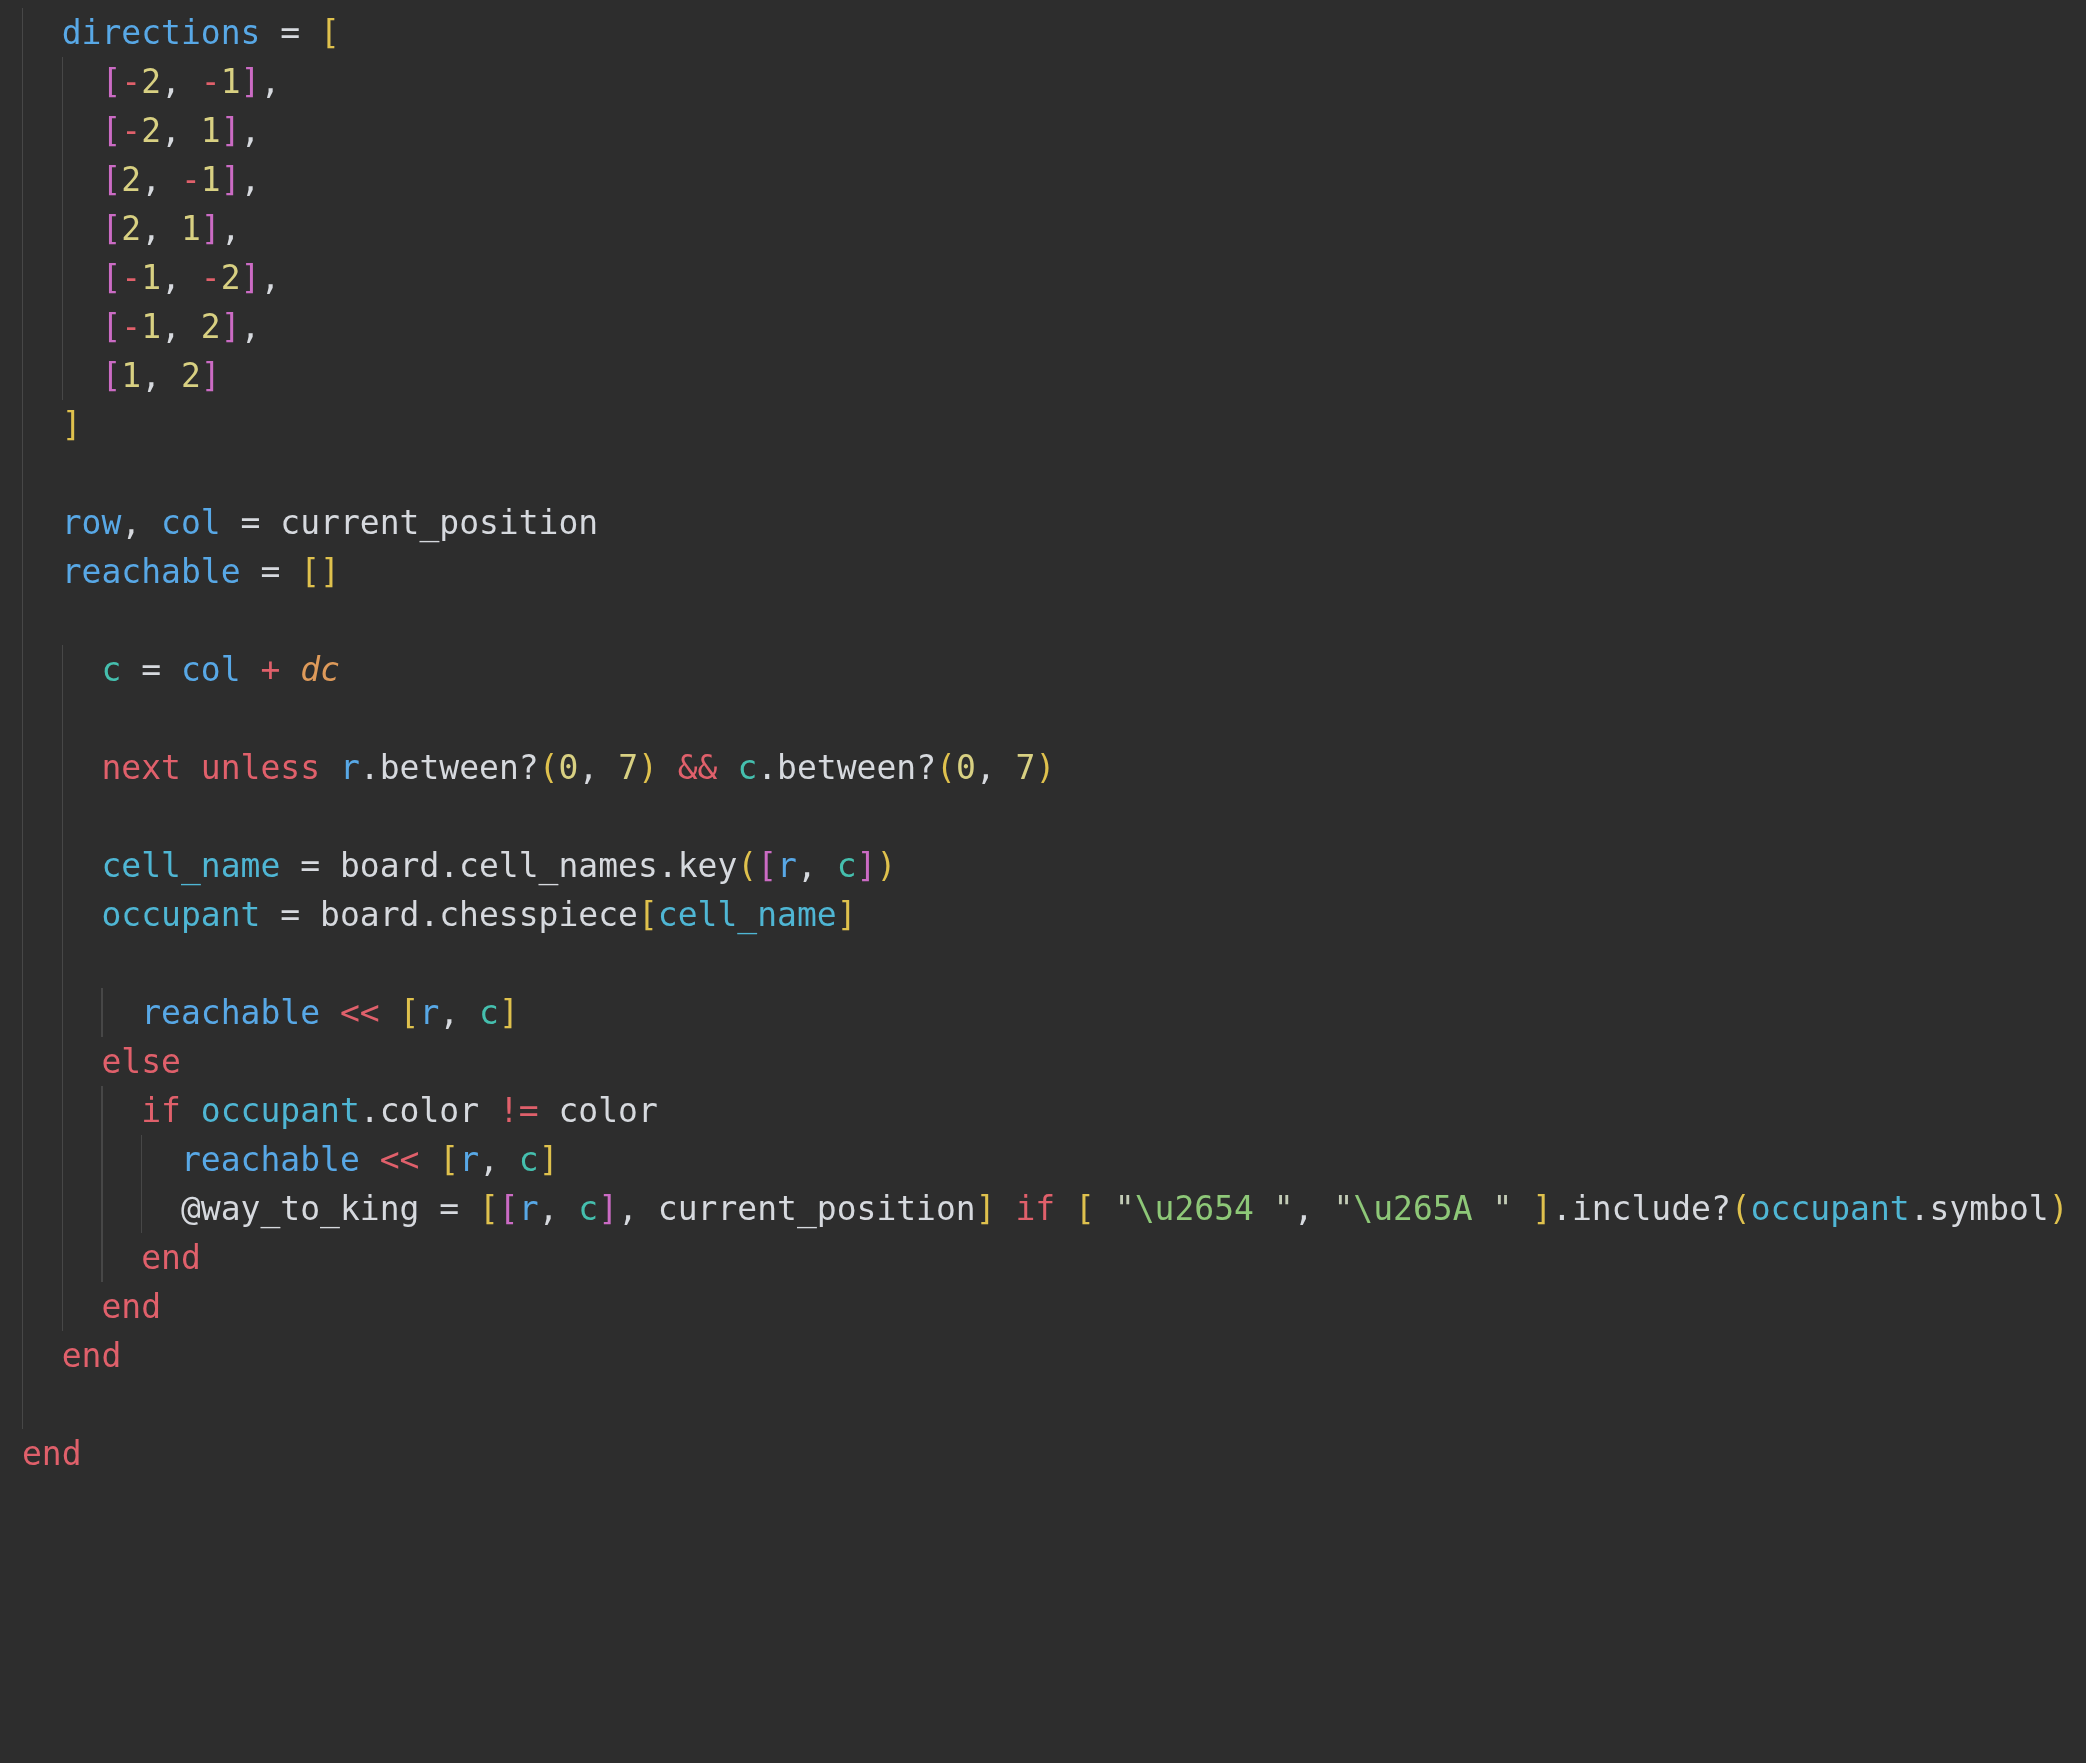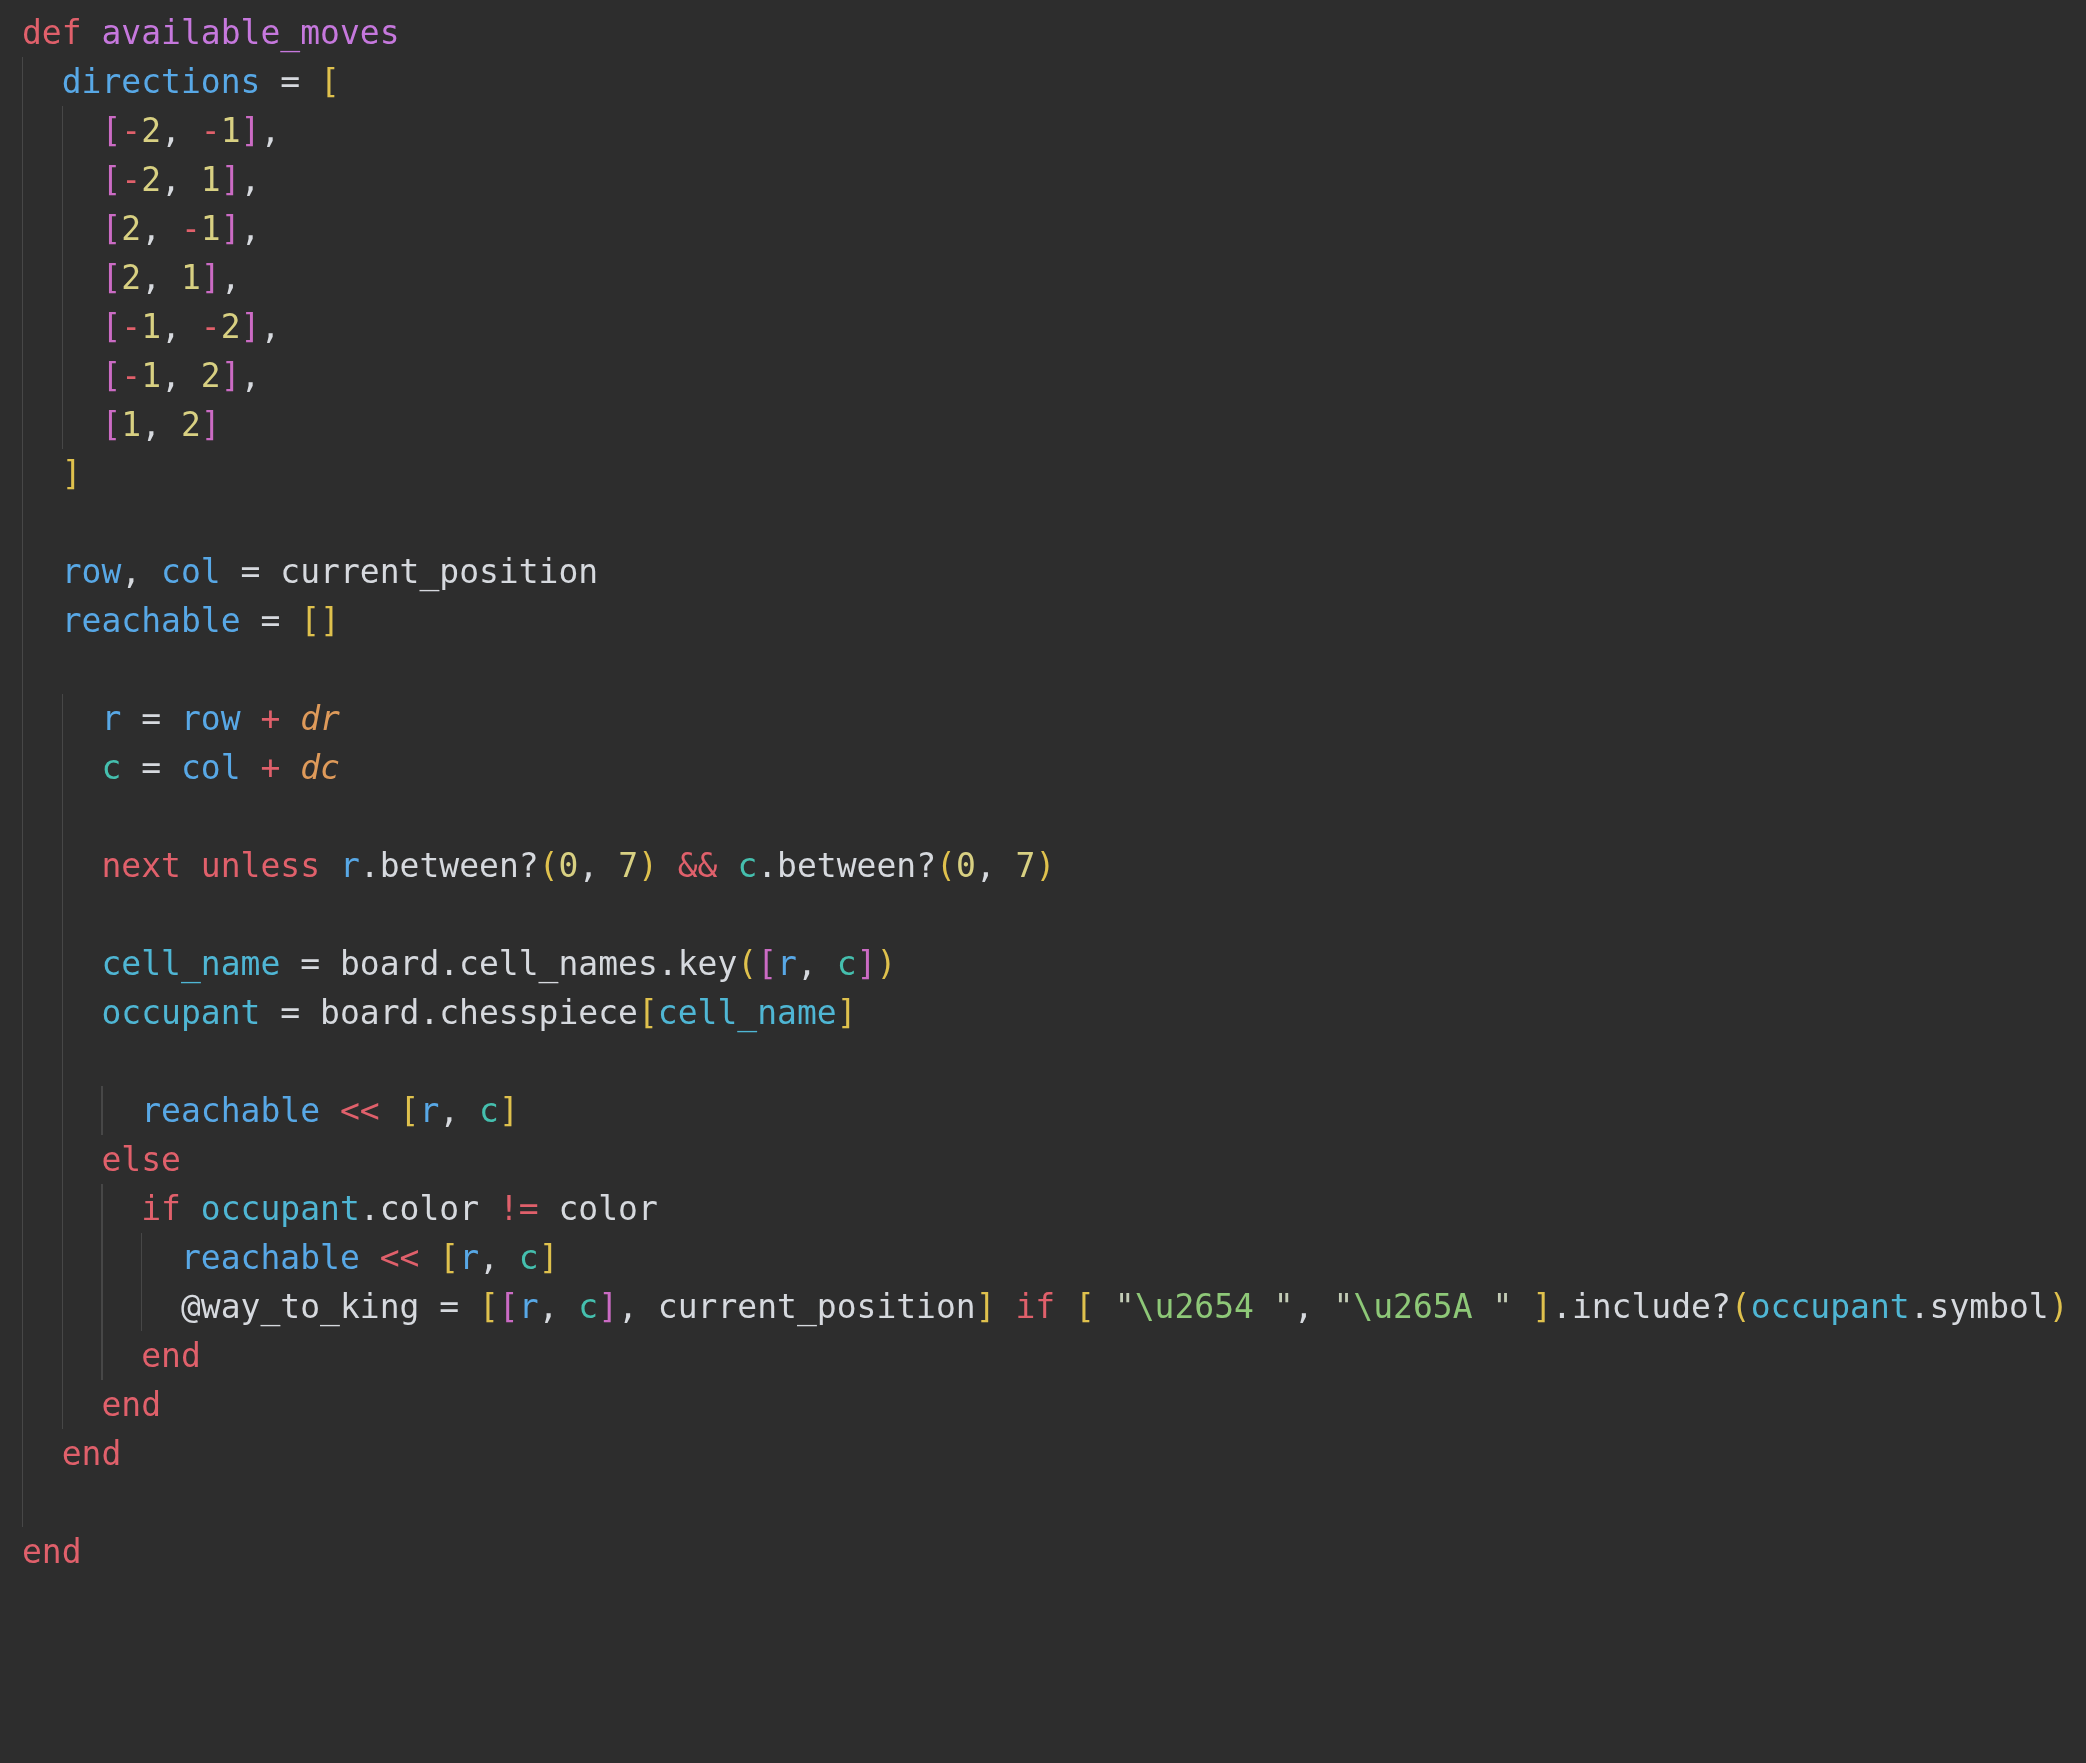--- a/index.html
+++ b/index.html
@@ -45,35 +45,33 @@
   .tk-b1{color:var(--c-b1)}
   .tk-b2{color:var(--c-b2)}
   .tk-str{color:var(--c-str)}
   .tk-strq{color:var(--c-strq)}
   .tk-par{color:var(--c-par);font-style:italic}
 </style>
 </head>
 <body>
 
 <div class="editor">
-    <div class="line"><span class="tk-kw">def</span><span class="tk-pl"> </span><span class="tk-fn">available_moves</span></div>
     <div class="line"><span class="guide" style="left: calc(var(--pad) + 0ch);"></span><span class="tk-pl">  </span><span class="tk-v">directions</span><span class="tk-pl"> = </span><span class="tk-b1">[</span></div>
     <div class="line"><span class="guide" style="left: calc(var(--pad) + 0ch);"></span><span class="guide" style="left: calc(var(--pad) + 2ch);"></span><span class="tk-pl">    </span><span class="tk-b2">[</span><span class="tk-kw">-</span><span class="tk-num">2</span><span class="tk-pl">, </span><span class="tk-kw">-</span><span class="tk-num">1</span><span class="tk-b2">]</span><span class="tk-pl">,</span></div>
     <div class="line"><span class="guide" style="left: calc(var(--pad) + 0ch);"></span><span class="guide" style="left: calc(var(--pad) + 2ch);"></span><span class="tk-pl">    </span><span class="tk-b2">[</span><span class="tk-kw">-</span><span class="tk-num">2</span><span class="tk-pl">, </span><span class="tk-num">1</span><span class="tk-b2">]</span><span class="tk-pl">,</span></div>
     <div class="line"><span class="guide" style="left: calc(var(--pad) + 0ch);"></span><span class="guide" style="left: calc(var(--pad) + 2ch);"></span><span class="tk-pl">    </span><span class="tk-b2">[</span><span class="tk-num">2</span><span class="tk-pl">, </span><span class="tk-kw">-</span><span class="tk-num">1</span><span class="tk-b2">]</span><span class="tk-pl">,</span></div>
     <div class="line"><span class="guide" style="left: calc(var(--pad) + 0ch);"></span><span class="guide" style="left: calc(var(--pad) + 2ch);"></span><span class="tk-pl">    </span><span class="tk-b2">[</span><span class="tk-num">2</span><span class="tk-pl">, </span><span class="tk-num">1</span><span class="tk-b2">]</span><span class="tk-pl">,</span></div>
     <div class="line"><span class="guide" style="left: calc(var(--pad) + 0ch);"></span><span class="guide" style="left: calc(var(--pad) + 2ch);"></span><span class="tk-pl">    </span><span class="tk-b2">[</span><span class="tk-kw">-</span><span class="tk-num">1</span><span class="tk-pl">, </span><span class="tk-kw">-</span><span class="tk-num">2</span><span class="tk-b2">]</span><span class="tk-pl">,</span></div>
     <div class="line"><span class="guide" style="left: calc(var(--pad) + 0ch);"></span><span class="guide" style="left: calc(var(--pad) + 2ch);"></span><span class="tk-pl">    </span><span class="tk-b2">[</span><span class="tk-kw">-</span><span class="tk-num">1</span><span class="tk-pl">, </span><span class="tk-num">2</span><span class="tk-b2">]</span><span class="tk-pl">,</span></div>
     <div class="line"><span class="guide" style="left: calc(var(--pad) + 0ch);"></span><span class="guide" style="left: calc(var(--pad) + 2ch);"></span><span class="tk-pl">    </span><span class="tk-b2">[</span><span class="tk-num">1</span><span class="tk-pl">, </span><span class="tk-num">2</span><span class="tk-b2">]</span></div>
     <div class="line"><span class="guide" style="left: calc(var(--pad) + 0ch);"></span><span class="tk-pl">  </span><span class="tk-b1">]</span></div>
     <div class="line"><span class="guide" style="left: calc(var(--pad) + 0ch);"></span></div>
     <div class="line"><span class="guide" style="left: calc(var(--pad) + 0ch);"></span><span class="tk-pl">  </span><span class="tk-v">row</span><span class="tk-pl">, </span><span class="tk-v">col</span><span class="tk-pl"> = </span><span class="tk-pl">current_position</span></div>
     <div class="line"><span class="guide" style="left: calc(var(--pad) + 0ch);"></span><span class="tk-pl">  </span><span class="tk-v">reachable</span><span class="tk-pl"> = </span><span class="tk-b1">[]</span></div>
     <div class="line"><span class="guide" style="left: calc(var(--pad) + 0ch);"></span></div>
-    <div class="line"><span class="guide" style="left: calc(var(--pad) + 0ch);"></span><span class="guide" style="left: calc(var(--pad) + 2ch);"></span><span class="tk-pl">    </span><span class="tk-v">r</span><span class="tk-pl"> = </span><span class="tk-v">row</span><span class="tk-pl"> </span><span class="tk-kw">+</span><span class="tk-pl"> </span><span class="tk-par">dr</span></div>
     <div class="line"><span class="guide" style="left: calc(var(--pad) + 0ch);"></span><span class="guide" style="left: calc(var(--pad) + 2ch);"></span><span class="tk-pl">    </span><span class="tk-vt">c</span><span class="tk-pl"> = </span><span class="tk-v">col</span><span class="tk-pl"> </span><span class="tk-kw">+</span><span class="tk-pl"> </span><span class="tk-par">dc</span></div>
     <div class="line"><span class="guide" style="left: calc(var(--pad) + 0ch);"></span><span class="guide" style="left: calc(var(--pad) + 2ch);"></span></div>
     <div class="line"><span class="guide" style="left: calc(var(--pad) + 0ch);"></span><span class="guide" style="left: calc(var(--pad) + 2ch);"></span><span class="tk-pl">    </span><span class="tk-kw">next</span><span class="tk-pl"> </span><span class="tk-kw">unless</span><span class="tk-pl"> </span><span class="tk-v">r</span><span class="tk-pl">.between?</span><span class="tk-b1">(</span><span class="tk-num">0</span><span class="tk-pl">, </span><span class="tk-num">7</span><span class="tk-b1">)</span><span class="tk-pl"> </span><span class="tk-kw">&amp;&amp;</span><span class="tk-pl"> </span><span class="tk-vt">c</span><span class="tk-pl">.between?</span><span class="tk-b1">(</span><span class="tk-num">0</span><span class="tk-pl">, </span><span class="tk-num">7</span><span class="tk-b1">)</span></div>
     <div class="line"><span class="guide" style="left: calc(var(--pad) + 0ch);"></span><span class="guide" style="left: calc(var(--pad) + 2ch);"></span></div>
     <div class="line"><span class="guide" style="left: calc(var(--pad) + 0ch);"></span><span class="guide" style="left: calc(var(--pad) + 2ch);"></span><span class="tk-pl">    </span><span class="tk-vc">cell_name</span><span class="tk-pl"> = </span><span class="tk-pl">board.cell_names.key</span><span class="tk-b1">(</span><span class="tk-b2">[</span><span class="tk-v">r</span><span class="tk-pl">, </span><span class="tk-vt">c</span><span class="tk-b2">]</span><span class="tk-b1">)</span></div>
     <div class="line"><span class="guide" style="left: calc(var(--pad) + 0ch);"></span><span class="guide" style="left: calc(var(--pad) + 2ch);"></span><span class="tk-pl">    </span><span class="tk-vc">occupant</span><span class="tk-pl"> = </span><span class="tk-pl">board.chesspiece</span><span class="tk-b1">[</span><span class="tk-vc">cell_name</span><span class="tk-b1">]</span></div>
     <div class="line"><span class="guide" style="left: calc(var(--pad) + 0ch);"></span><span class="guide" style="left: calc(var(--pad) + 2ch);"></span></div>
     <div class="line"><span class="guide" style="left: calc(var(--pad) + 0ch);"></span><span class="guide" style="left: calc(var(--pad) + 2ch);"></span><span class="guide" style="left: calc(var(--pad) + 4ch);"></span><span class="tk-pl">      </span><span class="tk-v">reachable</span><span class="tk-pl"> </span><span class="tk-kw">&lt;&lt;</span><span class="tk-pl"> </span><span class="tk-b1">[</span><span class="tk-v">r</span><span class="tk-pl">, </span><span class="tk-vt">c</span><span class="tk-b1">]</span></div>
     <div class="line"><span class="guide" style="left: calc(var(--pad) + 0ch);"></span><span class="guide" style="left: calc(var(--pad) + 2ch);"></span><span class="tk-pl">    </span><span class="tk-kw">else</span></div>
     <div class="line"><span class="guide" style="left: calc(var(--pad) + 0ch);"></span><span class="guide" style="left: calc(var(--pad) + 2ch);"></span><span class="guide" style="left: calc(var(--pad) + 4ch);"></span><span class="tk-pl">      </span><span class="tk-kw">if</span><span class="tk-pl"> </span><span class="tk-vc">occupant</span><span class="tk-pl">.color </span><span class="tk-kw">!=</span><span class="tk-pl"> color</span></div>

